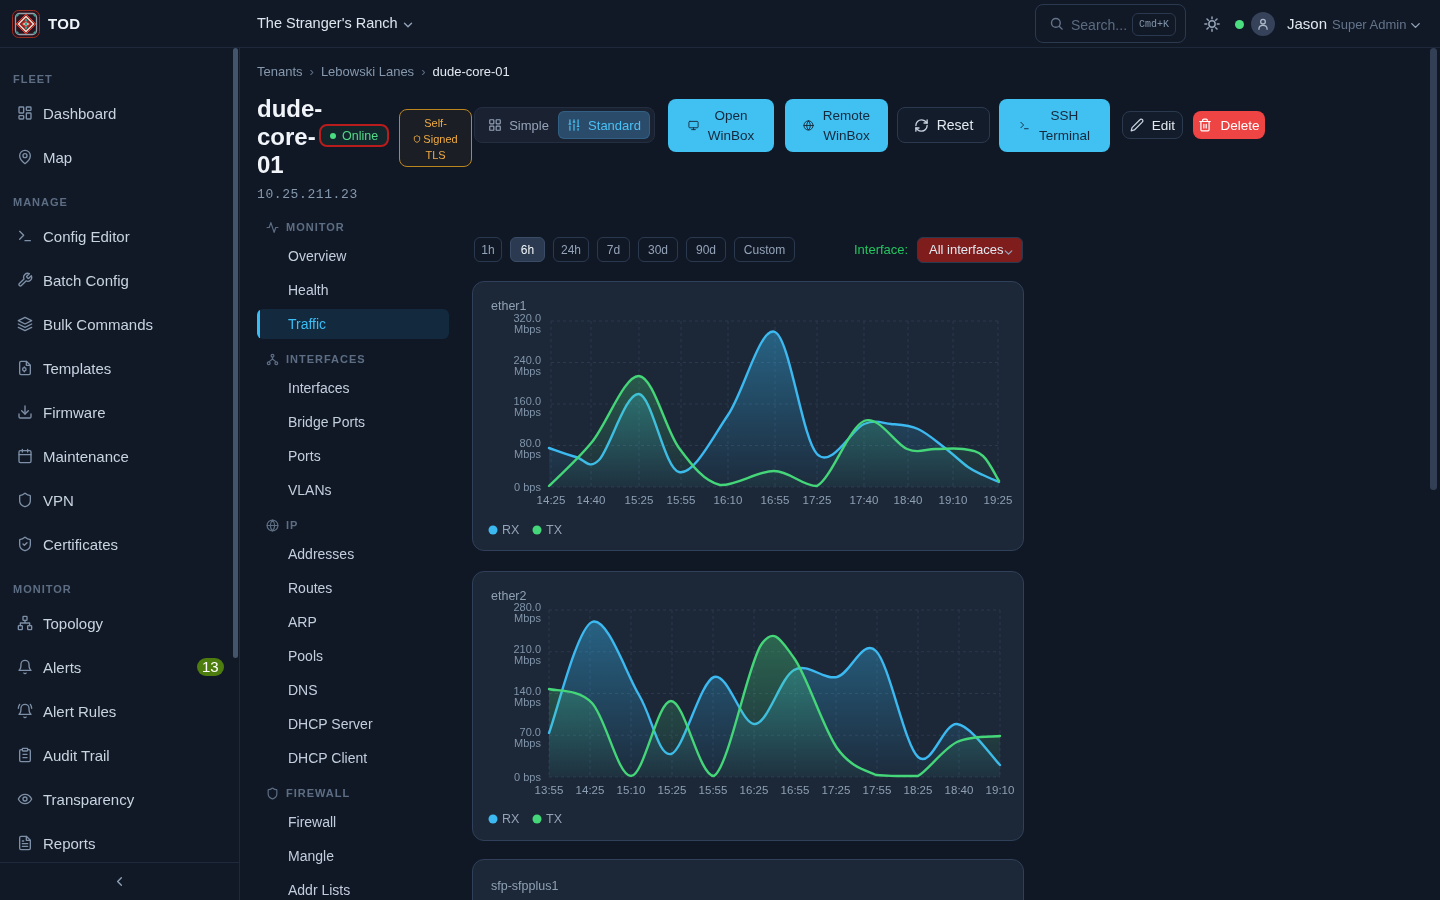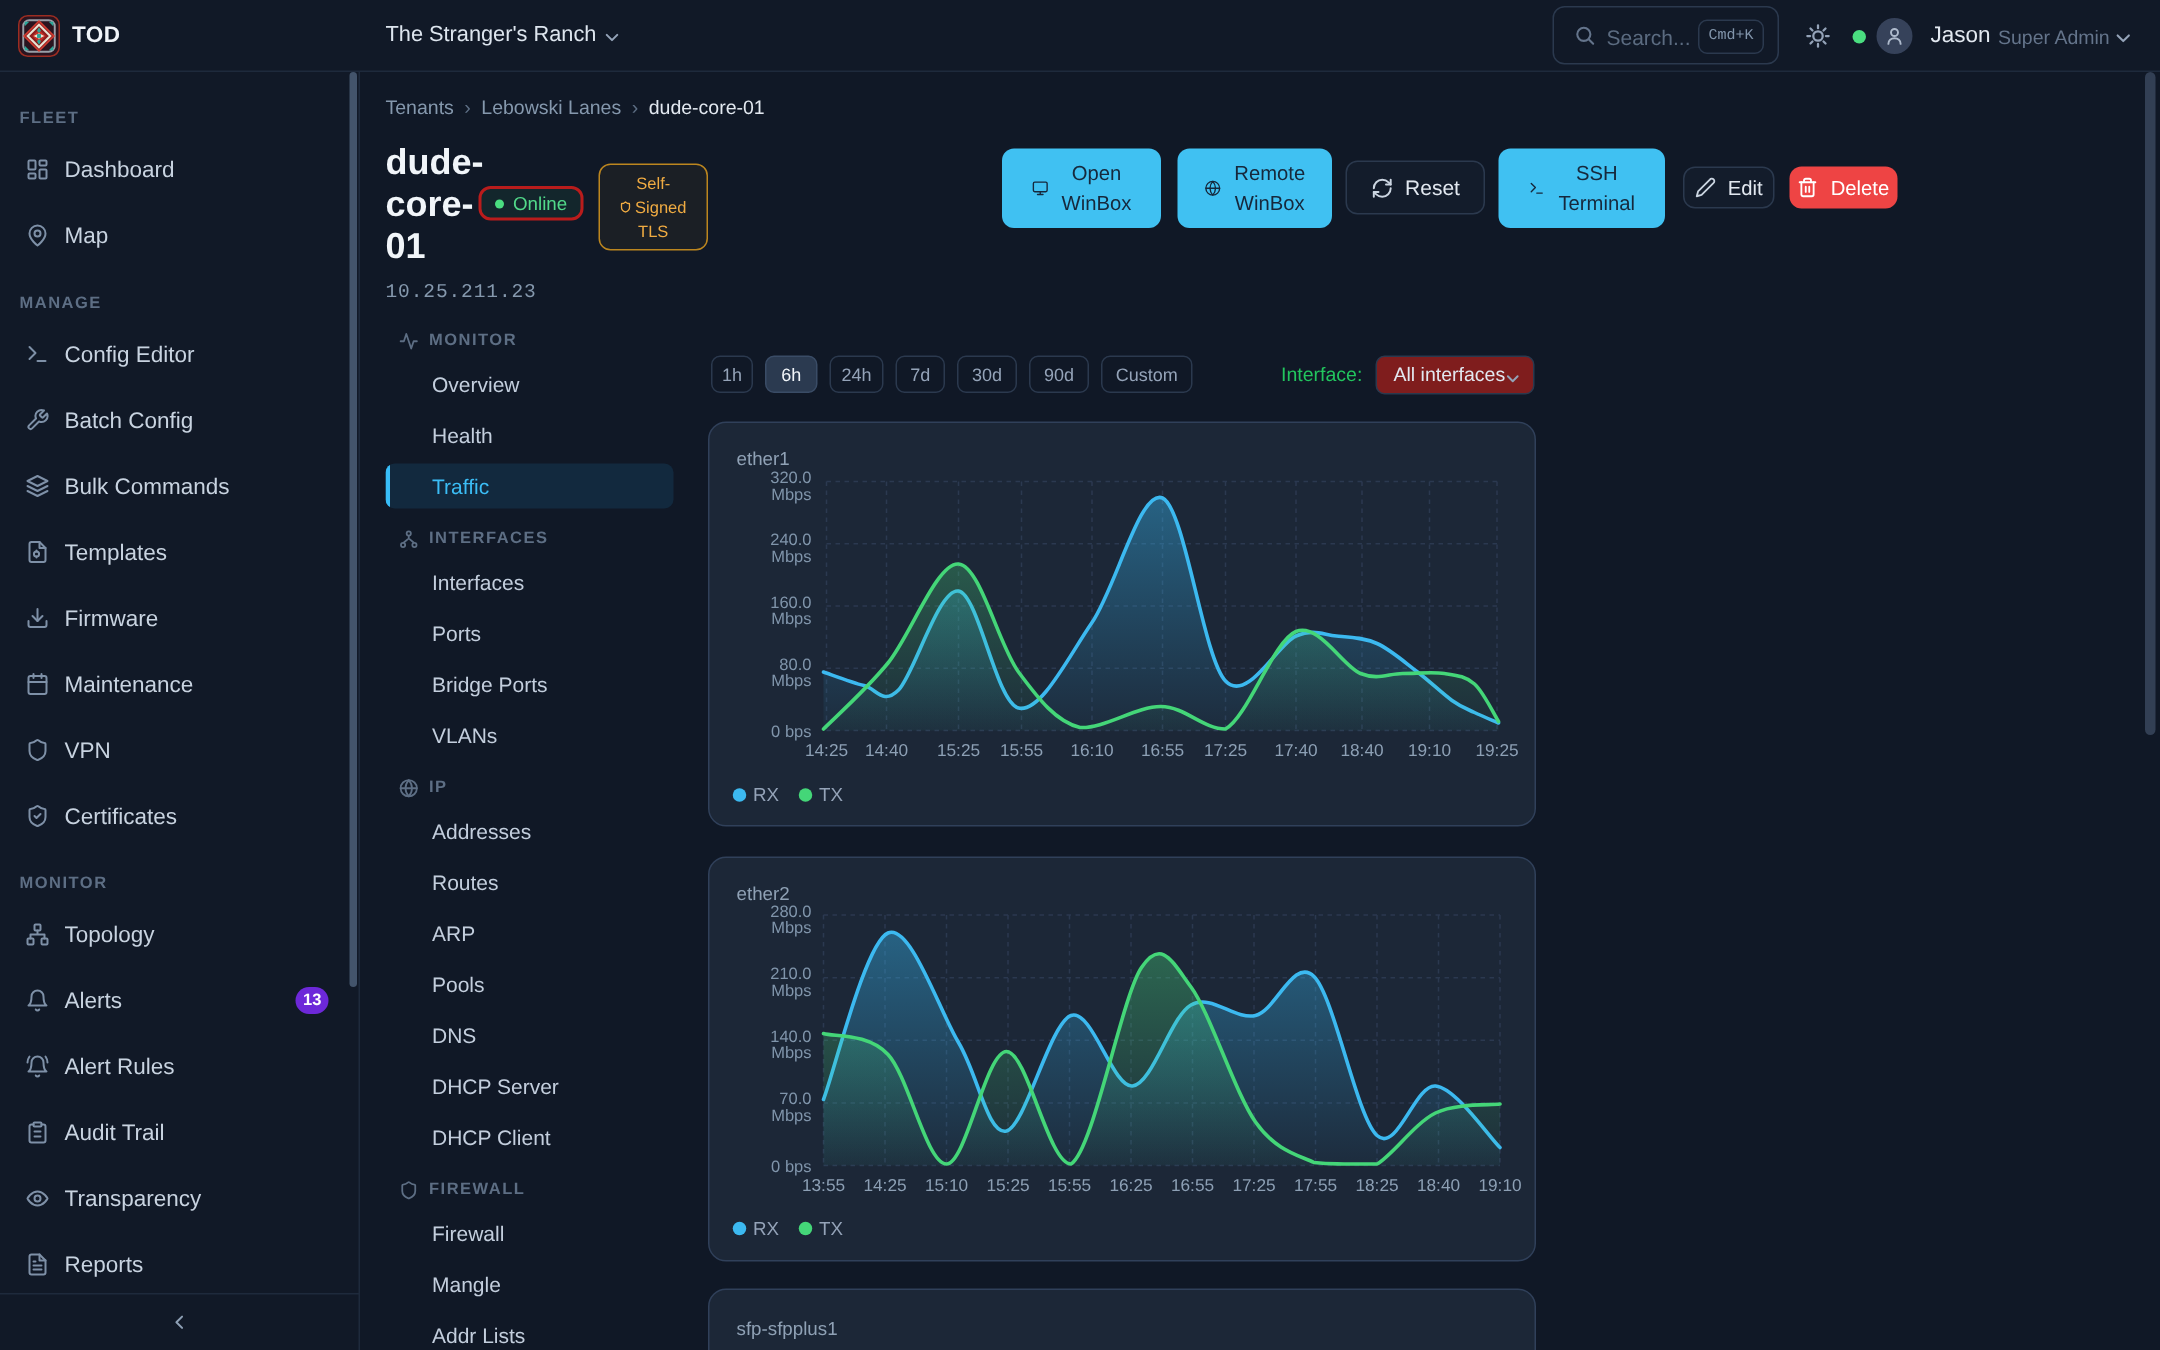--- a/index.html
+++ b/index.html
@@ -22,21 +22,21 @@
 #urole { position:absolute; left:1332px; top:17px; font-size:13px; color:#64748b; }
 
 #sidebar { position:absolute; left:0; top:48px; width:240px; height:814px; background:#111927; border-right:1px solid #1e2a3c; overflow:hidden; }
 #sidebar-bottom { position:absolute; left:0; top:862px; width:240px; height:38px; background:#111927; border-right:1px solid #1e2a3c; border-top:1px solid #1e2a3c; display:flex; align-items:center; justify-content:center; color:#8ea0b5; }
 #sthumb { position:absolute; left:233px; top:48px; width:5px; height:610px; background:#43546b; border-radius:3px; z-index:6; }
 #pthumb { position:absolute; left:1430px; top:48px; width:7px; height:442px; background:#323f54; border-radius:4px; z-index:6; }
 nav { padding-top:8px; }
 .nlabel { height:20px; margin:13px 0 2px 0; padding-left:13px; font-size:11px; font-weight:bold; letter-spacing:1px; color:#5d6e84; line-height:20px; }
 .nitem { height:44px; display:flex; align-items:center; padding-left:17px; color:#c8d3e0; font-size:15px; position:relative; }
 .nitem svg { margin-right:10px; color:#7e90a7; flex:none; }
-.nbadge { position:absolute; left:197px; top:13px; min-width:19px; height:18px; background:#6d28d9; color:#fff; border-radius:9px; font-size:11px; font-weight:bold; text-align:center; line-height:18px; padding:0 5px; }
+.nbadge { position:absolute; left:197px; top:13px; min-width:19px; height:18px; background:#4d7c0f; color:#fff; border-radius:9px; font-size:15px; font-weight:normal; text-align:center; line-height:18px; padding:0 5px; }
 
 #main { position:absolute; left:241px; top:49px; width:1199px; height:851px; background:#101826; }
 #crumbs { position:absolute; left:16px; top:15px; font-size:13px; color:#8598ad; }
 #crumbs .sep { margin:0 7px; color:#5d6e84; }
 #crumbs .cur { color:#e2e8f0; }
 #title { position:absolute; left:16px; top:46px; width:72px; font-size:24px; line-height:28px; font-weight:bold; color:#f1f5f9; }
 #ip { position:absolute; left:16px; top:138px; font-family:"Liberation Mono",monospace; font-size:13px; letter-spacing:0.6px; color:#8598ad; }
 .badge-online { position:absolute; left:78px; top:75px; height:23px; display:flex; align-items:center; padding:0 9px; border:2px solid #b91c1c; border-radius:8px; background:rgba(74,222,128,0.07); }
 .badge-online .dot { width:6px; height:6px; border-radius:50%; background:#4ade80; margin-right:6px; }
 .badge-online span { color:#52d98a; font-size:12.5px; }
@@ -217,20 +217,31 @@
   <div id="crumbs">Tenants<span class="sep">›</span>Lebowski Lanes<span class="sep">›</span><span class="cur">dude-core-01</span></div>
   <div id="title">dude-core-01</div>
   <div id="ip">10.25.211.23</div>
   <div class="badge-online">
         <span class="dot"></span>
         <span>Online</span>
       </div>
   <div class="badge-tls">Self-<br><svg width="8" height="8" viewBox="0 0 24 24" fill="none" stroke="currentColor" stroke-width="2.6" style="margin-right:2px">
           <path d="M20 13c0 5-3.5 7.5-7.66 8.95a1 1 0 0 1-.67-.01C7.5 20.5 4 18 4 13V6a1 1 0 0 1 1-1c2 0 4.5-1.2 6.24-2.72a1.17 1.17 0 0 1 1.52 0C14.51 3.81 17 5 19 5a1 1 0 0 1 1 1z"></path>
         </svg>Signed<br>TLS</div>
+  <div id="toggle">
+    <div class="seg off"><svg width="14" height="14" viewBox="0 0 24 24" fill="none" stroke="currentColor" stroke-width="2" stroke-linecap="round" stroke-linejoin="round">
+            <rect x="3" y="3" width="7" height="7" rx="1"></rect>
+            <rect x="14" y="3" width="7" height="7" rx="1"></rect>
+            <rect x="3" y="14" width="7" height="7" rx="1"></rect>
+            <rect x="14" y="14" width="7" height="7" rx="1"></rect>
+          </svg>Simple</div>
+    <div class="seg on"><svg width="14" height="14" viewBox="0 0 24 24" fill="none" stroke="currentColor" stroke-width="2" stroke-linecap="round">
+            <path d="M5 3v7M5 14v7M3.5 10.5h3M12 3v4M12 11v10M10.5 7h3M19 3v11M19 18v3M17.5 14.5h3"></path>
+          </svg>Standard</div>
+  </div>
   <div class="btn btn-sky" style="left:427px;width:106px;">
         <svg width="11" height="11" viewBox="0 0 24 24" fill="none" stroke="currentColor" stroke-width="2" stroke-linecap="round" stroke-linejoin="round">
           <rect x="2" y="3" width="20" height="14" rx="2"></rect>
           <path d="M8 21h8M12 17v4"></path>
         </svg>
         <div class="txt">Open<br>WinBox</div>
       </div>
   <div class="btn btn-sky" style="left:544px;width:103px;">
         <svg width="11" height="11" viewBox="0 0 24 24" fill="none" stroke="currentColor" stroke-width="2" stroke-linecap="round" stroke-linejoin="round">
           <circle cx="12" cy="12" r="10"></circle>
@@ -268,22 +279,22 @@
     <div class="snitem">Overview</div>
     <div class="snitem">Health</div>
     <div class="snitem active">Traffic</div>
     <div class="snlabel"><svg width="13" height="13" viewBox="0 0 24 24" fill="none" stroke="currentColor" stroke-width="2.2" stroke-linecap="round" stroke-linejoin="round">
             <circle cx="12" cy="5" r="2.6"></circle>
             <circle cx="5" cy="19" r="2.6"></circle>
             <circle cx="19" cy="19" r="2.6"></circle>
             <path d="M12 8v3M12 11l-6 5M12 11l6 5"></path>
           </svg>INTERFACES</div>
     <div class="snitem">Interfaces</div>
+    <div class="snitem">Bridge Ports</div>
     <div class="snitem">Ports</div>
-    <div class="snitem">Bridge Ports</div>
     <div class="snitem">VLANs</div>
     <div class="snlabel"><svg width="13" height="13" viewBox="0 0 24 24" fill="none" stroke="currentColor" stroke-width="2.2" stroke-linecap="round" stroke-linejoin="round">
             <circle cx="12" cy="12" r="10"></circle>
             <path d="M2 12h20"></path>
             <path d="M12 2a15.3 15.3 0 0 1 4 10 15.3 15.3 0 0 1-4 10 15.3 15.3 0 0 1-4-10 15.3 15.3 0 0 1 4-10z"></path>
           </svg>IP</div>
     <div class="snitem">Addresses</div>
     <div class="snitem">Routes</div>
     <div class="snitem">ARP</div>
     <div class="snitem">Pools</div>

